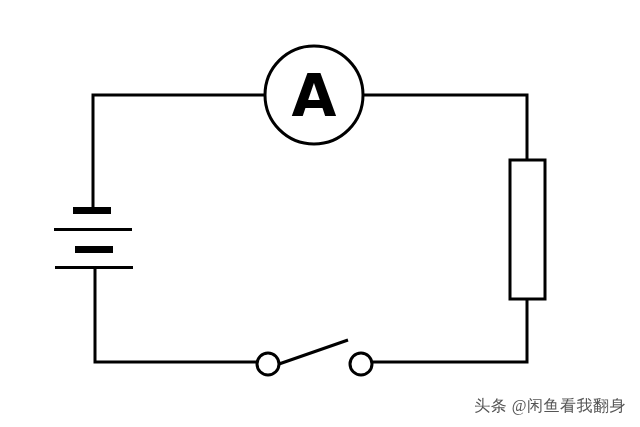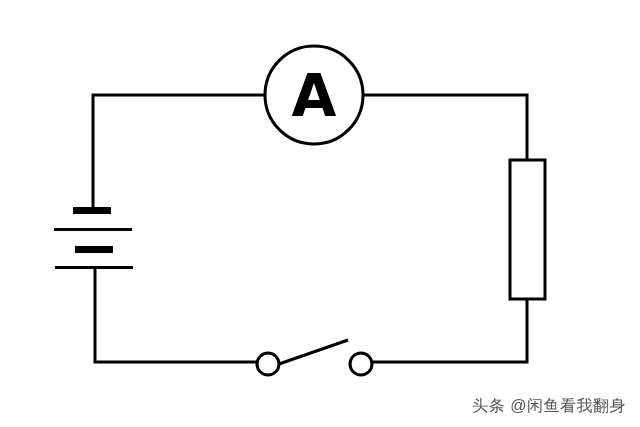--- a/index.html
+++ b/index.html
@@ -1,20 +1,20 @@
 <!DOCTYPE html>
 <html><head>
 <meta charset="utf-8">
 <style>
   html, body { margin:0; padding:0; background:#ffffff; }
   body { width:640px; height:427px; position:relative; overflow:hidden; }
   svg { position:absolute; left:0; top:0; }
   .watermark {
     position:absolute; right:14px; top:396px;
-    font-family:Liberation Sans, sans-serif; font-size:16px; color:#555;
+    font-family:Liberation Serif, serif; font-size:16px; color:#555;
     letter-spacing:0.5px;
   }
   .ammeter-label {
     font-family:"DejaVu Sans", sans-serif; font-weight:bold; font-size:58px;
   }
 </style>
 </head>
 <body>
 
 <svg width="640" height="427" viewBox="0 0 640 427">

